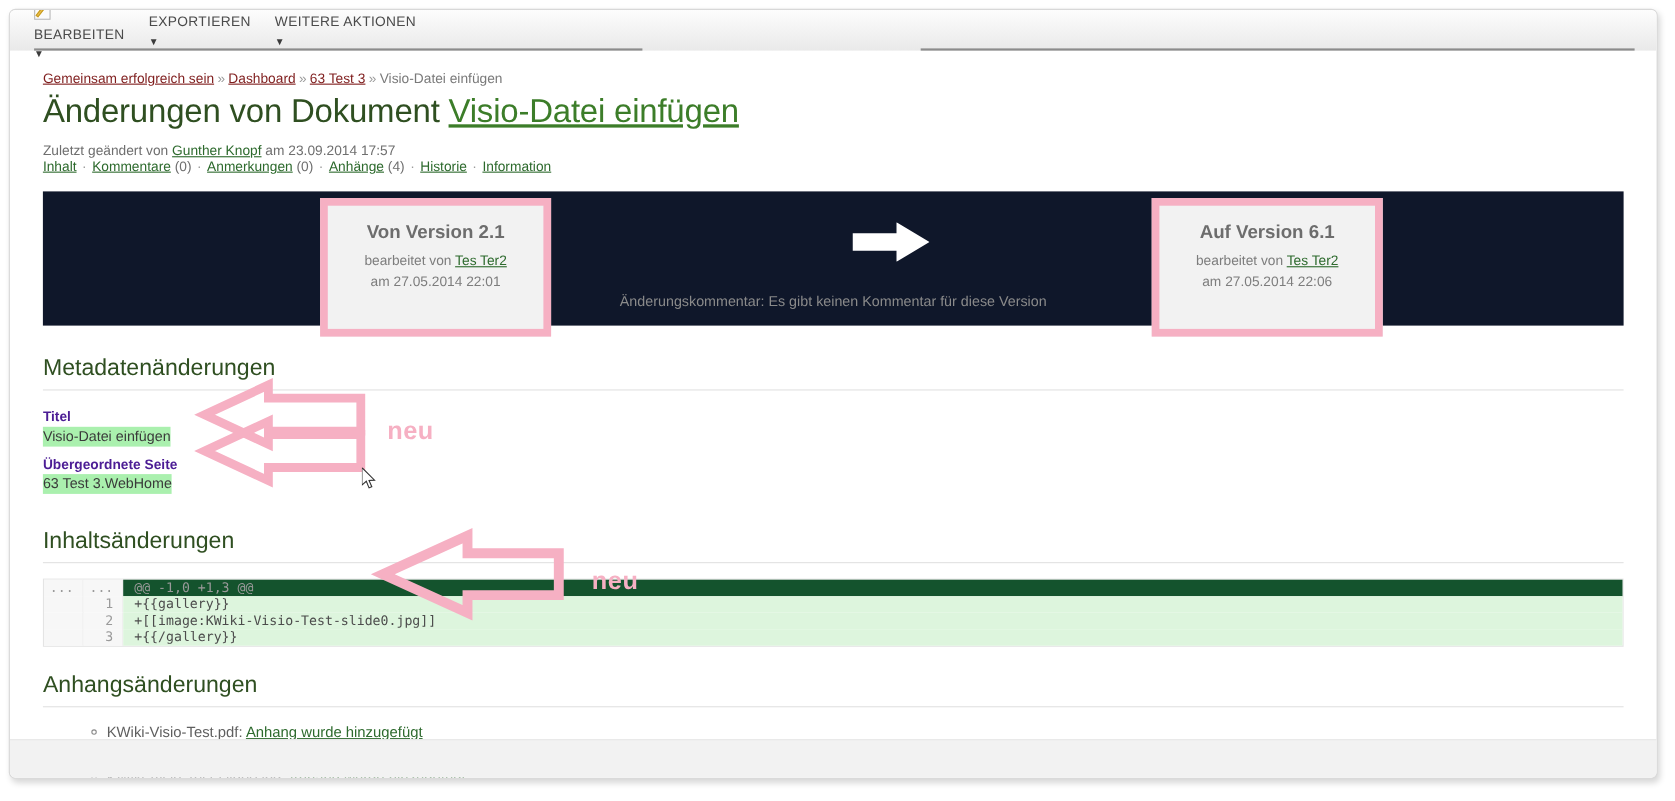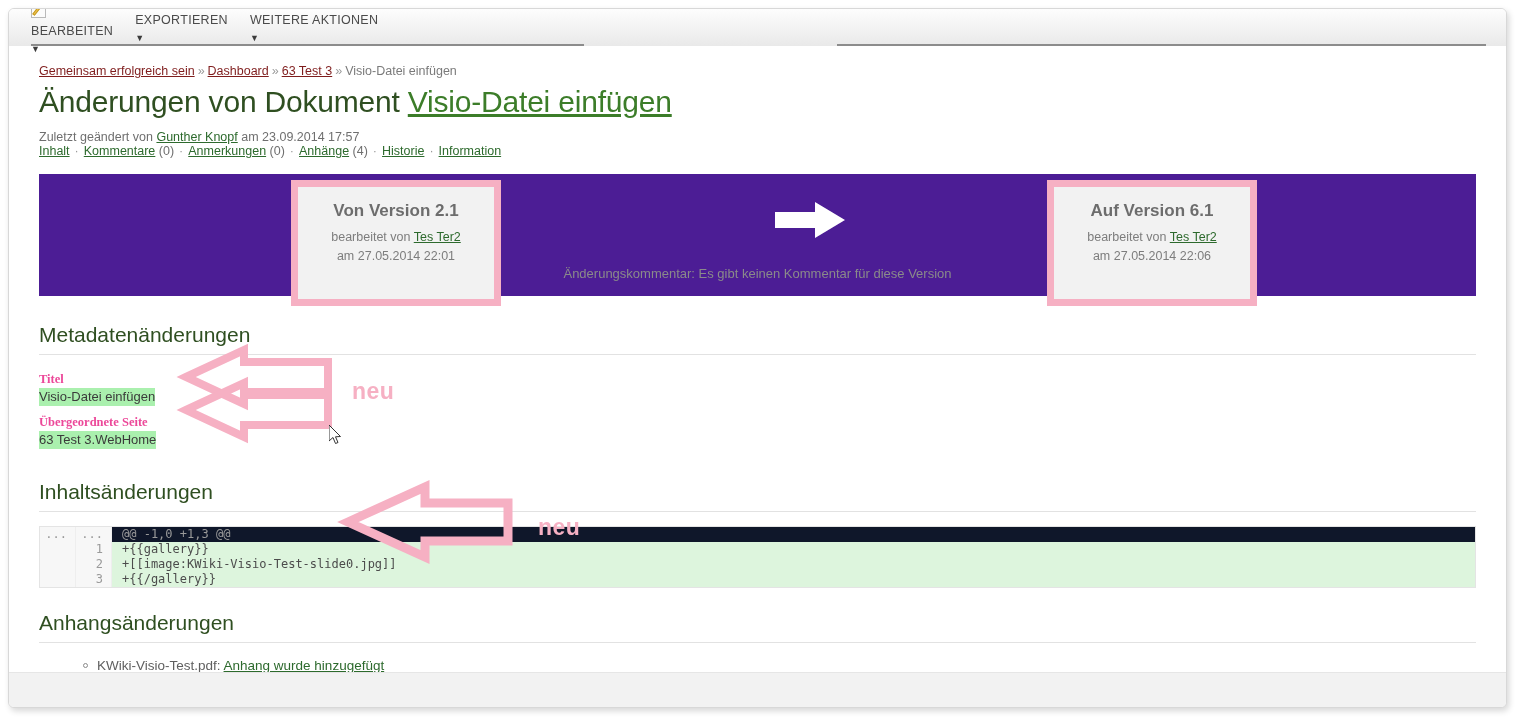--- a/index.html
+++ b/index.html
@@ -145,21 +145,21 @@
   }
   #meta-left a { color: #2d6a2d; text-decoration: underline; }
   #meta-right { white-space: nowrap; }
   #meta-right a { color: #2d6a2d; text-decoration: underline; }
   #meta-right .dot { color: #9b9b9b; margin: 0 5px; }
   #meta-right .count { color: #6f6f6f; }
 
   
   #version-strip {
     position: relative;
-    background: #4c1d95;
+    background: #0f172a;
     height: 122px;
     margin-bottom: 26px;
   }
   .version-card {
     position: absolute;
     top: 6px;
     width: 196px;
     height: 98px;
     background: #f2f2f2;
     border: 7px solid #f6b0c3;
@@ -209,23 +209,22 @@
     border-bottom: 1px solid #e2e2e2;
     line-height: 26px;
   }
 
   
   #metadata-section { position: relative; margin-bottom: 22px; }
   #metadata-list { padding-top: 10px; }
   .meta-field-label {
     font-size: 12.5px;
     font-weight: bold;
-    color: #ec4899;
+    color: #4c1d95;
     line-height: 17px;
-    font-family: Liberation Serif, serif;
   }
   .meta-field-value {
     display: inline-block;
     font-size: 13px;
     color: #3a3a3a;
     background: #aaf0ae;
     line-height: 18px;
     margin-bottom: 8px;
   }
 
@@ -234,21 +233,21 @@
   #diff-block {
     margin-top: 14px;
     border: 1px solid #e4e4e4;
     background: #ffffff;
     font-family: "DejaVu Sans Mono", "Liberation Mono", monospace;
     font-size: 12px;
     line-height: 15px;
   }
   .diff-row { display: flex; }
   .diff-row.added .diff-code { background: #ddf5dd; }
-  .diff-row.hunk  .diff-code { background: #0f172a; }
+  .diff-row.hunk  .diff-code { background: #14532d; }
   .diff-gutter {
     width: 36px;
     text-align: right;
     padding-right: 8px;
     color: #9a9a9a;
     background: #f7f7f7;
     border-right: 1px solid #eeeeee;
     box-sizing: border-box;
     user-select: none;
   }

